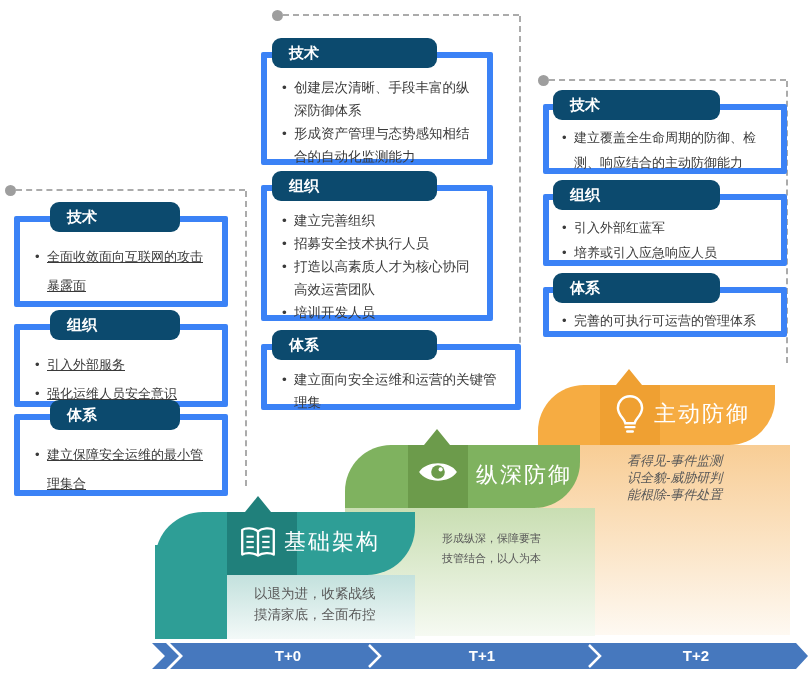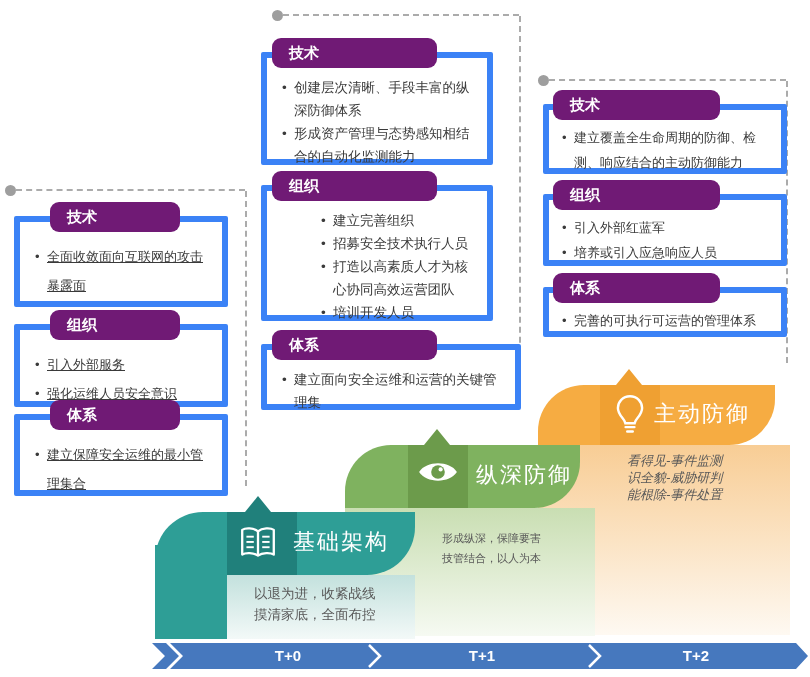--- a/index.html
+++ b/index.html
@@ -9,35 +9,35 @@
   }
   
   .dot{position:absolute;width:11px;height:11px;border-radius:50%;background:#9E9E9E;}
   .dash-h{position:absolute;height:0;border-top:2px dashed #ABABAB;}
   .dash-v{position:absolute;width:0;border-left:2px dashed #ABABAB;}
   .c1-dot{left:5px;top:185px;}   .c1-h{left:16px;top:189px;width:229px;}  .c1-v{left:245px;top:191px;height:295px;}
   .c2-dot{left:272px;top:10px;}  .c2-h{left:283px;top:14px;width:236px;}  .c2-v{left:519px;top:16px;height:387px;}
   .c3-dot{left:538px;top:75px;}  .c3-h{left:549px;top:79px;width:237px;}  .c3-v{left:786px;top:81px;height:282px;}
   
   .card{position:absolute;background:#fff;border:6px solid #3b82f6;border-radius:2px;box-sizing:border-box;}
-  .pill{position:absolute;background:#701a75;border-radius:9px;color:#fff;font-weight:bold;
+  .pill{position:absolute;background:#0c4a6e;border-radius:9px;color:#fff;font-weight:bold;
         font-size:15px;display:flex;align-items:center;padding-left:17px;box-sizing:border-box;}
   .bullets{list-style:none;margin:0;color:#3A3A3A;}
   .bullets li{position:relative;padding-left:13px;}
   .bullets li::before{content:"•";position:absolute;left:1px;}
   .g1 .bullets{padding:20px 8px 0 14px;font-size:13px;line-height:29px;text-decoration:underline;}
   .g2 .bullets{padding:18px 10px 0 14px;font-size:13.5px;line-height:23px;}
   .g3 .bullets{padding:15px 6px 0 12px;font-size:13px;line-height:25px;}
   
   .g1-c1{left:14px;top:216px;width:214px;height:91px;}  .g1-p1{left:50px;top:202px;width:130px;height:30px;}
   .g1-c2{left:14px;top:324px;width:214px;height:83px;}  .g1-p2{left:50px;top:310px;width:130px;height:30px;}
   .g1-c3{left:14px;top:414px;width:214px;height:82px;}  .g1-p3{left:50px;top:400px;width:130px;height:30px;}
   
   .g2-c1{left:261px;top:52px;width:232px;height:113px;}  .g2-p1{left:272px;top:38px;width:165px;height:30px;}
-  .g2-c2{left:261px;top:185px;width:232px;height:136px;padding-left:39px;} .g2-p2{left:272px;top:171px;width:165px;height:30px;}
+  .g2-c2{left:261px;top:185px;width:232px;height:136px;} .g2-p2{left:272px;top:171px;width:165px;height:30px;}
   .g2-c3{left:261px;top:344px;width:260px;height:66px;}  .g2-p3{left:272px;top:330px;width:165px;height:30px;}
   
   .g3-c1{left:543px;top:104px;width:244px;height:70px;}  .g3-p1{left:553px;top:90px;width:167px;height:30px;}
   .g3-c2{left:543px;top:194px;width:244px;height:72px;}  .g3-p2{left:553px;top:180px;width:167px;height:30px;}
   .g3-c3{left:543px;top:287px;width:244px;height:50px;}  .g3-p3{left:553px;top:273px;width:167px;height:30px;}
   
   .abs{position:absolute;}
   .stage-title{position:absolute;color:#fff;font-size:22px;letter-spacing:2px;white-space:nowrap;}
   .stage-sub{position:absolute;color:#595959;white-space:nowrap;}
   .tri{position:absolute;width:0;height:0;border-left:13px solid transparent;border-right:13px solid transparent;}
@@ -57,21 +57,21 @@
   .s2-icon{left:417px;top:457px;}
   .s2-title{left:476px;top:460px;}
   .s2-sub{left:442px;top:528px;font-size:11px;line-height:20px;}
   
   .s1-col{left:155px;top:545px;width:72px;height:94px;background:#2E9E96;}
   .s1-body{left:227px;top:575px;width:188px;height:64px;background:linear-gradient(#C3E1DD,#F3F9F8);}
   .s1-header{left:155px;top:512px;width:260px;height:63px;background:#2E9E96;border-radius:48px 0 48px 0;}
   .s1-square{left:227px;top:512px;width:70px;height:63px;background:#20807B;}
   .s1-tri{left:245px;top:496px;border-bottom:16px solid #20807B;}
   .s1-icon{left:238px;top:523px;}
-  .s1-title{left:293px;top:527px;}
+  .s1-title{left:284px;top:527px;}
   .s1-sub{left:254px;top:583px;font-size:13.5px;line-height:21px;}
   
   .timeline{left:148px;top:639px;width:662px;height:34px;}
 </style>
 </head>
 <body>
 
 <div class="canvas">
 
   <div class="abs s3-body"></div>

